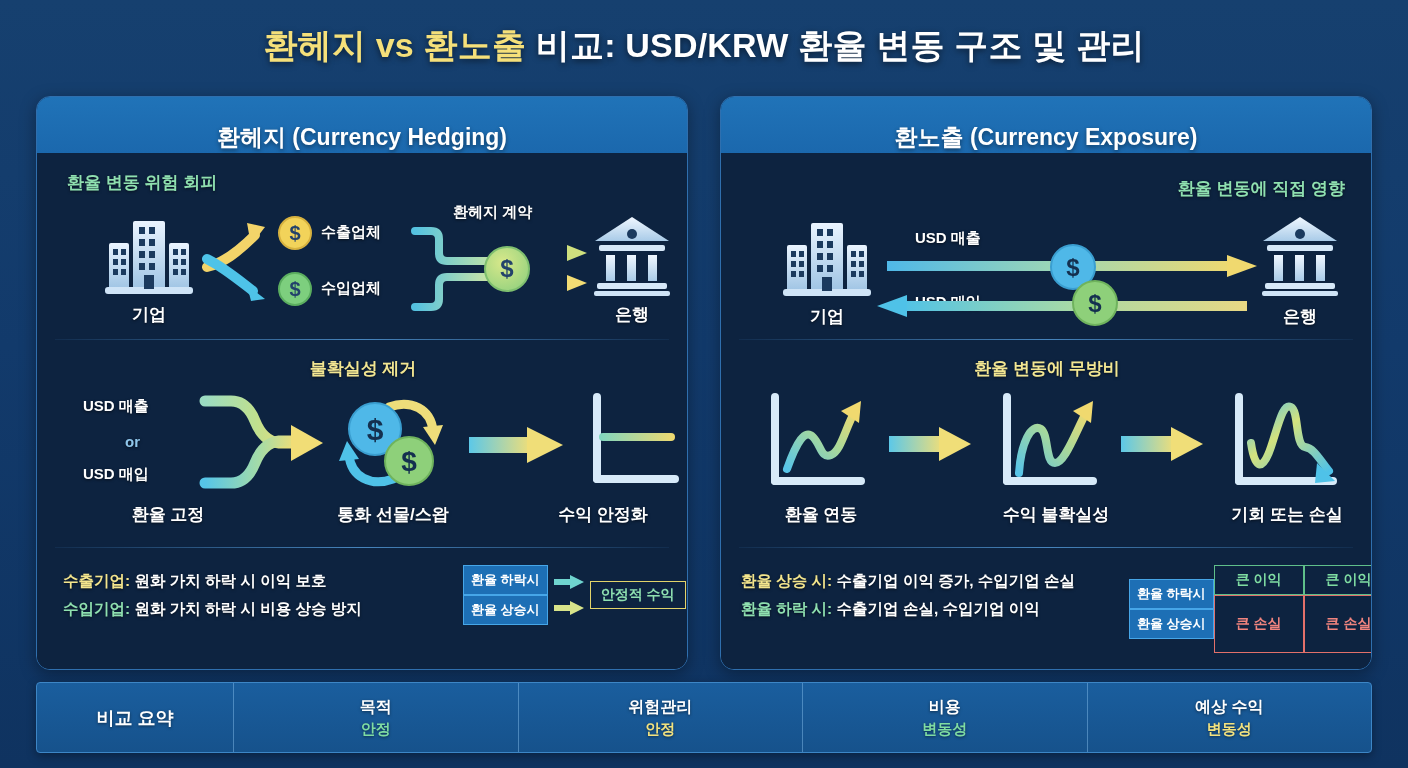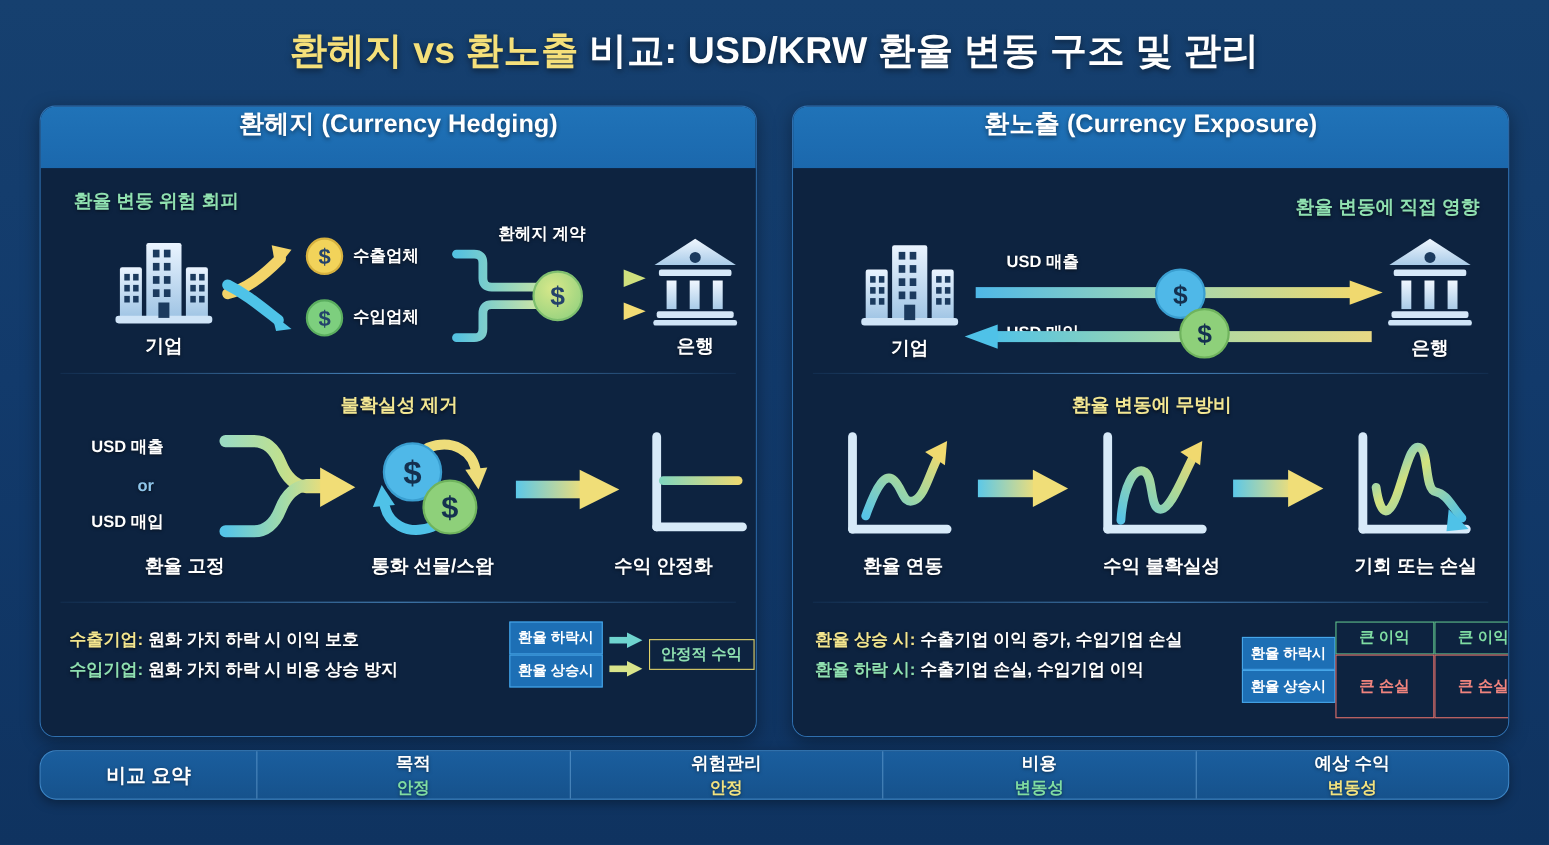--- a/index.html
+++ b/index.html
@@ -20,21 +20,21 @@
   .title .hl { color:#f5e07a; }
   .title .wt { color:#ffffff; }
 
   
   .panels { position:absolute; top:96px; left:36px; width:1336px; height:574px;
             display:flex; gap:32px; }
   .panel { width:652px; height:574px; border-radius:14px; overflow:hidden;
            background:#0d2340; border:1px solid #2f6fae;
            box-shadow:0 4px 16px rgba(0,0,0,.35); display:flex; flex-direction:column; }
   .panel-head { height:56px; background:linear-gradient(180deg,#2073b8 0%,#1b68ad 100%);
-                display:flex; align-items:flex-start; justify-content:center; }
+                display:flex; align-items:flex-end; justify-content:center; }
   .panel-head .ph-txt { color:#fff; font-size:23px; font-weight:bold;
                         text-shadow:0 2px 4px rgba(0,0,0,.45); }
   .panel-body { flex:1; position:relative; background:#0d2340; }
   .divider { position:absolute; left:18px; right:18px; height:1px;
              background:linear-gradient(90deg,rgba(60,130,200,.1),rgba(90,165,230,.75),rgba(60,130,200,.1)); }
 
   .sec-label { position:absolute; font-size:17px; font-weight:bold; white-space:nowrap;
                text-shadow:0 1px 3px rgba(0,0,0,.6); }
   .lbl-green { color:#8fe0b0; }
   .lbl-yellow { color:#f2e692; }
@@ -63,22 +63,22 @@
             padding:4px 10px; display:flex; align-items:center; justify-content:center;
             white-space:nowrap; }
   .gcell { border:1px solid #5fbf8a; color:#7fdca2; background:#0d2340;
            font-size:14px; font-weight:bold; padding:5px 21px; white-space:nowrap;
            display:flex; align-items:center; justify-content:center;}
   .rcell { border:1px solid #e2706a; color:#f0847e; background:#0d2340;
            font-size:14px; font-weight:bold; padding:19px 9px; white-space:nowrap;
            display:flex; align-items:center; justify-content:center;}
 
   
-  .summary { position:absolute; left:36px; top:682px; width:1336px; height:45px;
-             border-radius:15px; background:linear-gradient(180deg,#1a5e9e 0%,#16528c 100%);
+  .summary { position:absolute; left:36px; top:682px; width:1336px; height:71px;
+             border-radius:4px; background:linear-gradient(180deg,#1a5e9e 0%,#16528c 100%);
              border:1px solid #3d86c6; display:flex; align-items:stretch;
              box-shadow:0 3px 10px rgba(0,0,0,.35); }
   .sum-title { width:196px; display:flex; align-items:center; justify-content:center;
                color:#fff; font-size:18px; font-weight:bold; text-shadow:0 1px 3px rgba(0,0,0,.5); }
   .sum-cell { flex:1; display:flex; flex-direction:column; align-items:center;
               justify-content:center; gap:2px; border-left:1px solid rgba(140,195,240,.45); }
   .sum-h { color:#ffffff; font-size:16px; font-weight:bold; text-shadow:0 1px 3px rgba(0,0,0,.5); }
   .sum-v { font-size:15px; font-weight:bold; text-shadow:0 1px 3px rgba(0,0,0,.5); }
   .v-green { color:#7fdca2; }
   .v-yellow { color:#f2e27f; }

